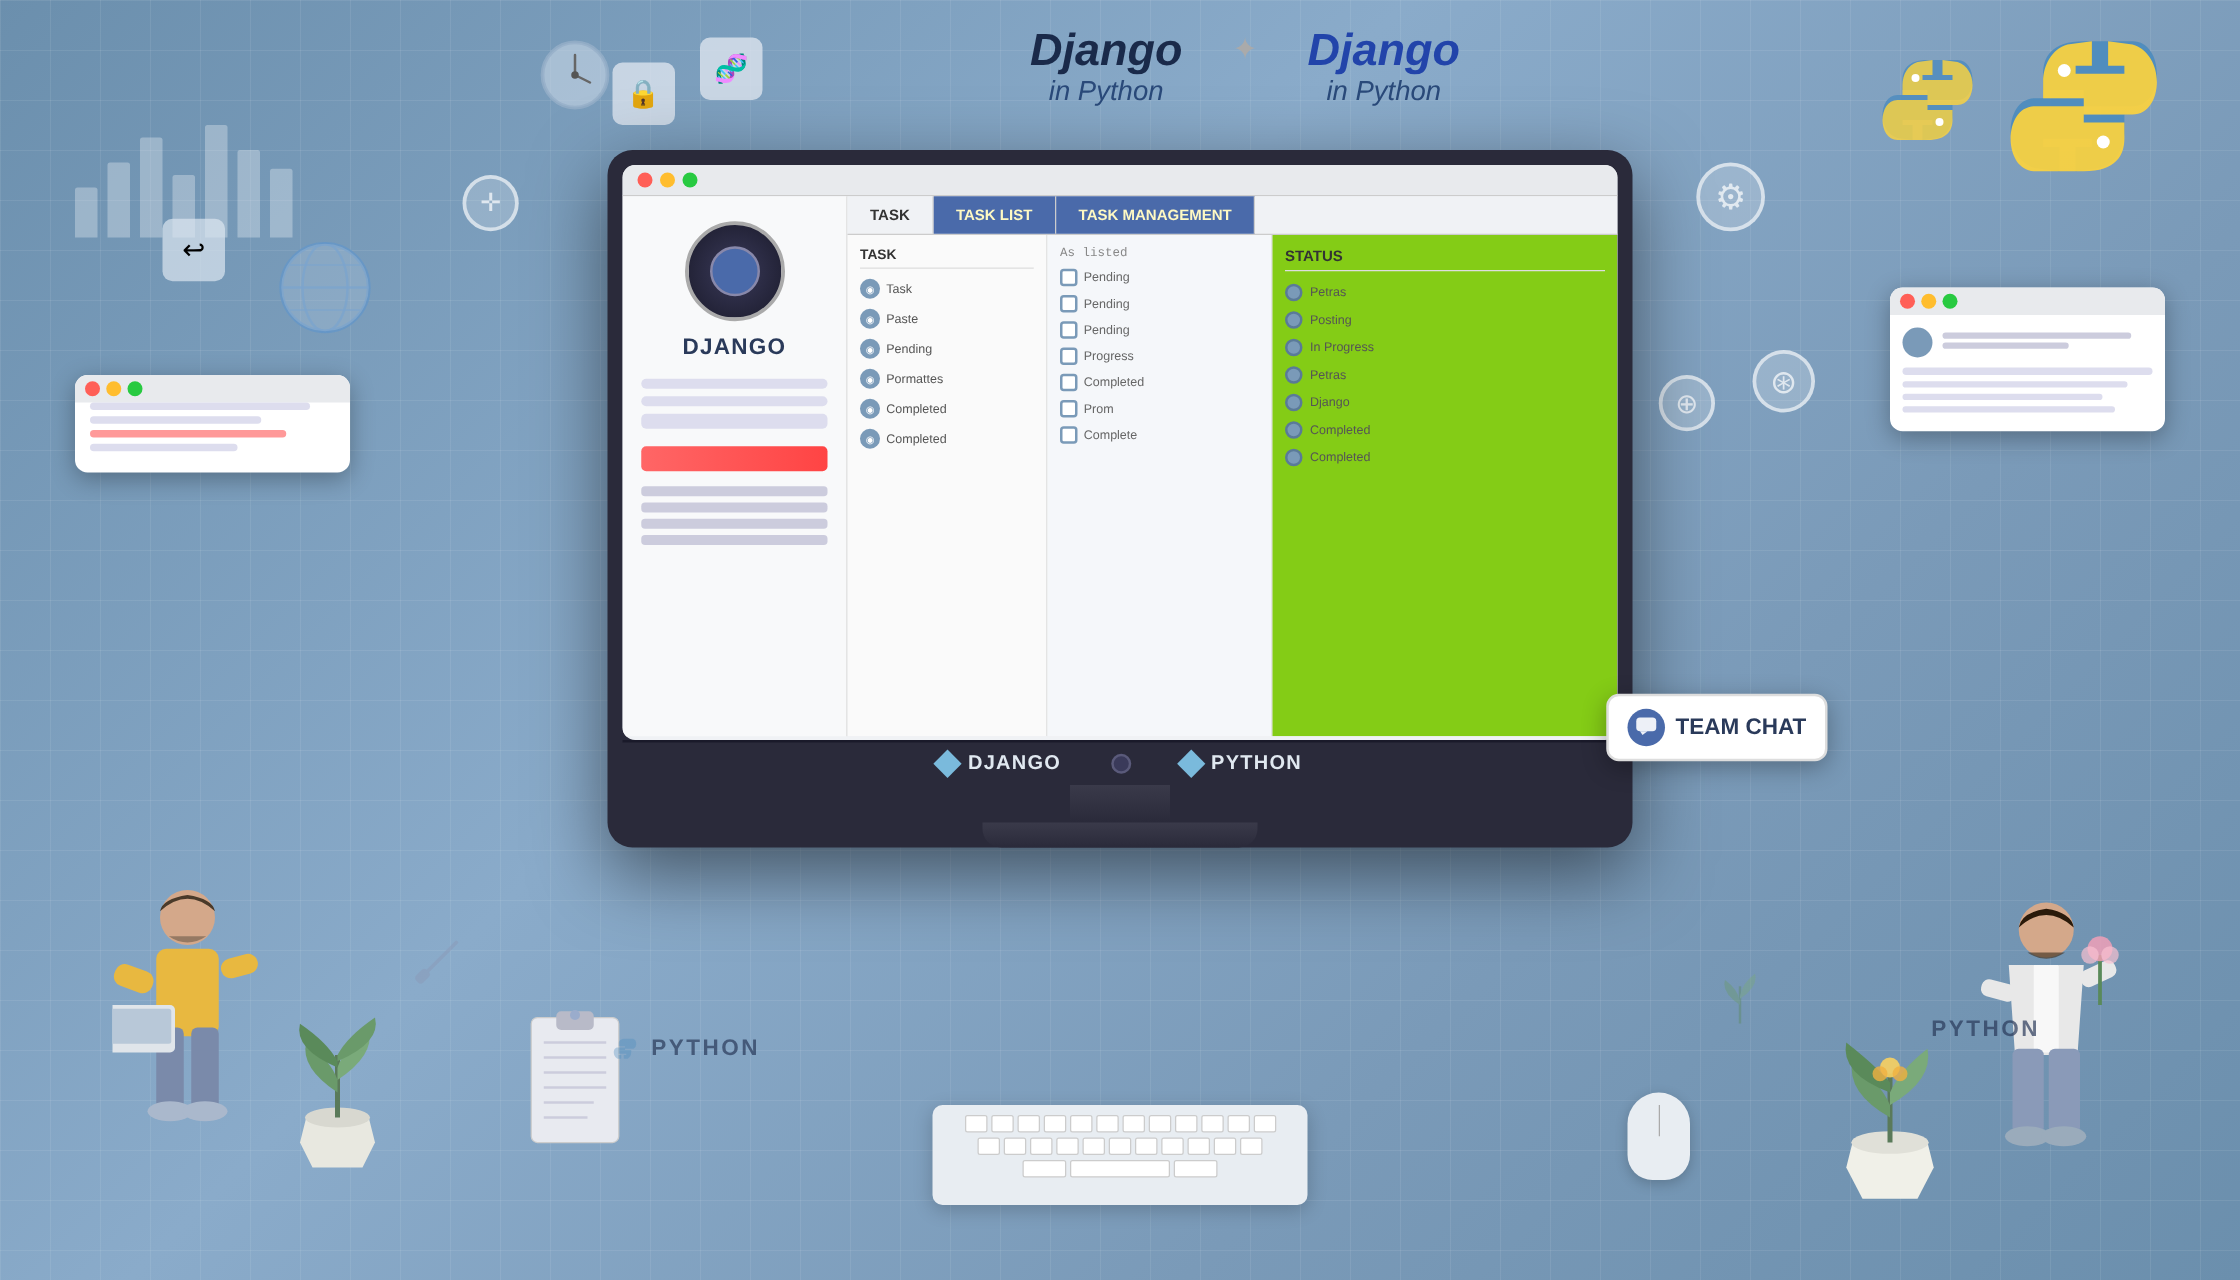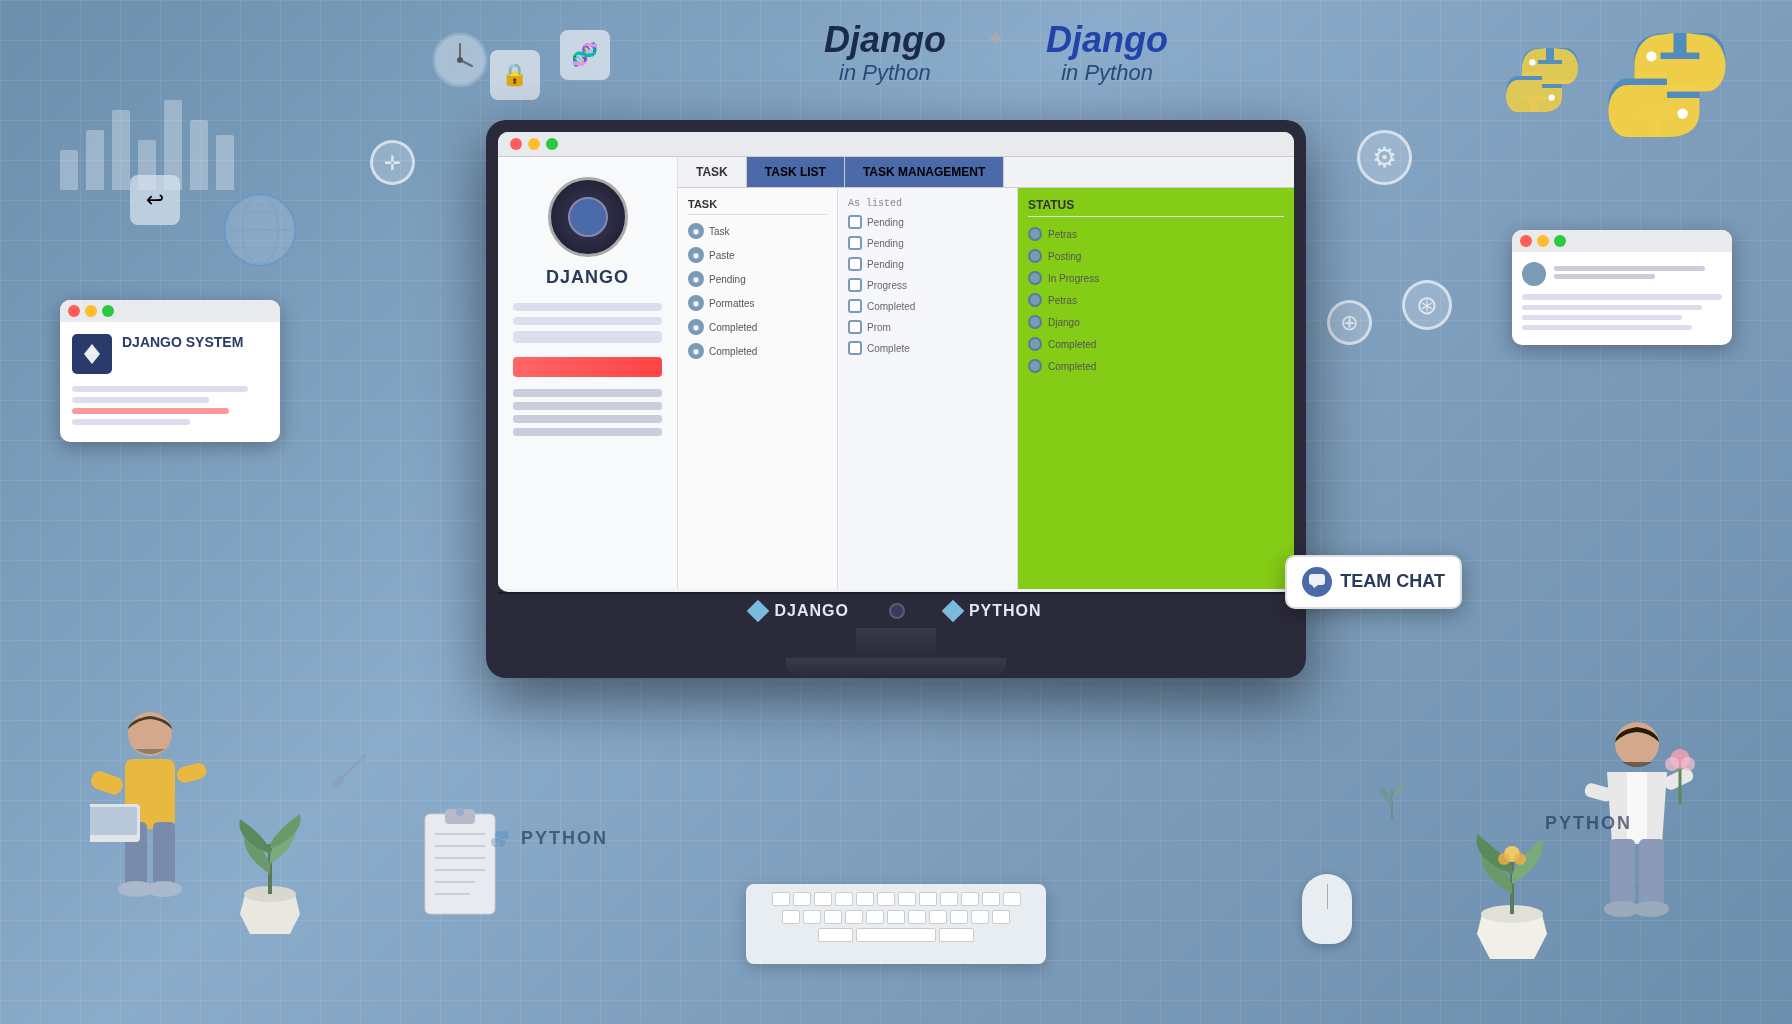--- a/index.html
+++ b/index.html
@@ -181,21 +181,21 @@
       font-size: 12px;
       font-weight: bold;
       color: #333;
       border-right: 1px solid #ccc;
       cursor: pointer;
       text-align: center;
     }
 
     .screen-tab.active {
       background: #4a6aaa;
-      color: #000000;
+      color: #fef9c3;
     }
 
     .screen-tab-content {
       display: flex;
       flex: 1;
       overflow: hidden;
     }
 
     
     .task-col {
@@ -875,29 +875,20 @@
       <div class="monitor-base"></div>
     </div>
   </div>
 </div>
 
 <div class="left-window">
   <div class="left-window-titlebar">
     <span class="dot dot-red"></span>
     <span class="dot dot-yellow"></span>
     <span class="dot dot-green"></span>
-  </div>
-  <div class="left-window-body">
-    <div class="django-sys-icon">
-      <svg width="24" height="24" viewBox="0 0 24 24">
-        <polygon points="4,12 12,2 20,12 12,22" fill="white" opacity="0.9"></polygon>
-        <polygon points="4,12 12,4 20,12" fill="rgba(255,255,255,0.3)"></polygon>
-      </svg>
-    </div>
-    <div class="django-sys-text">DJANGO SYSTEM</div>
   </div>
   <div class="left-window-lines">
     <div class="win-line" style="width:90%;"></div>
     <div class="win-line" style="width:70%;"></div>
     <div class="win-line" style="width:80%; background: #ff9999;"></div>
     <div class="win-line" style="width:60%;"></div>
   </div>
 </div>
 
 <div class="right-window">

